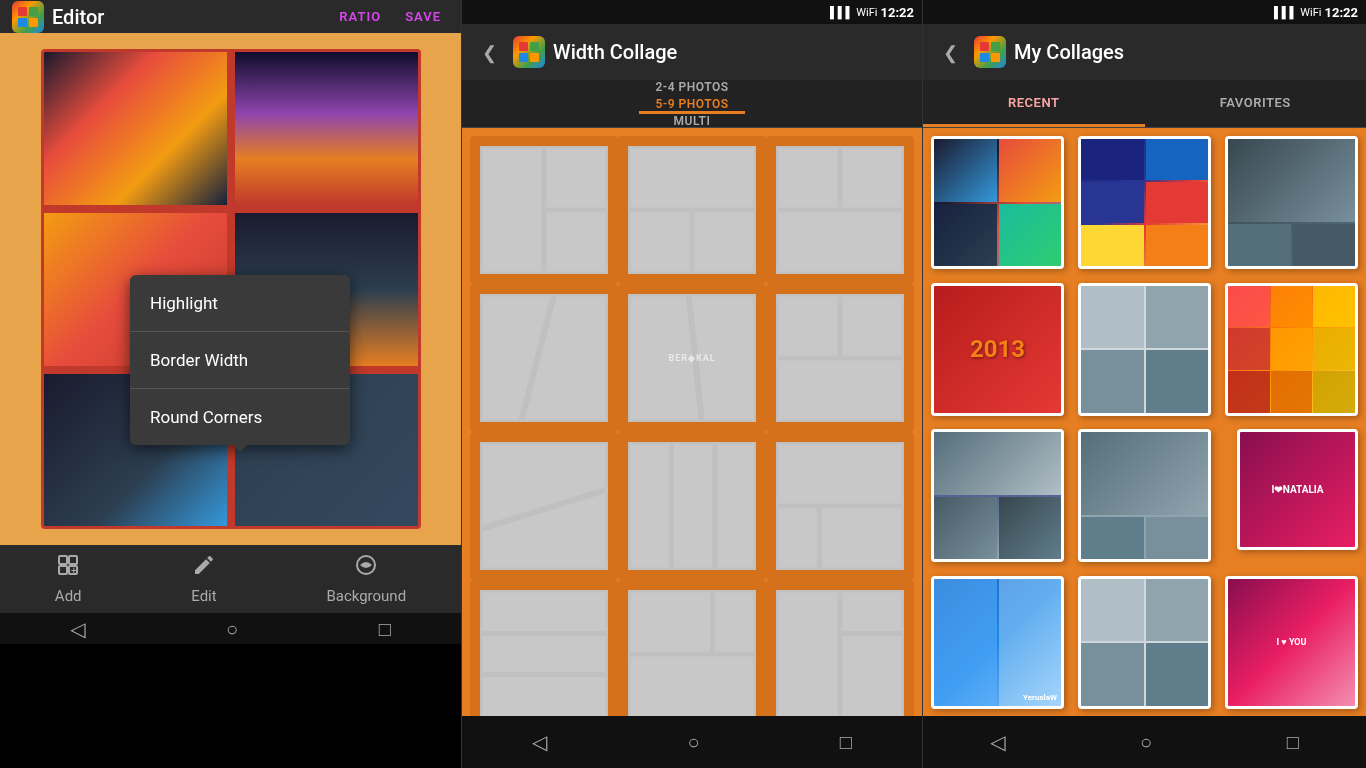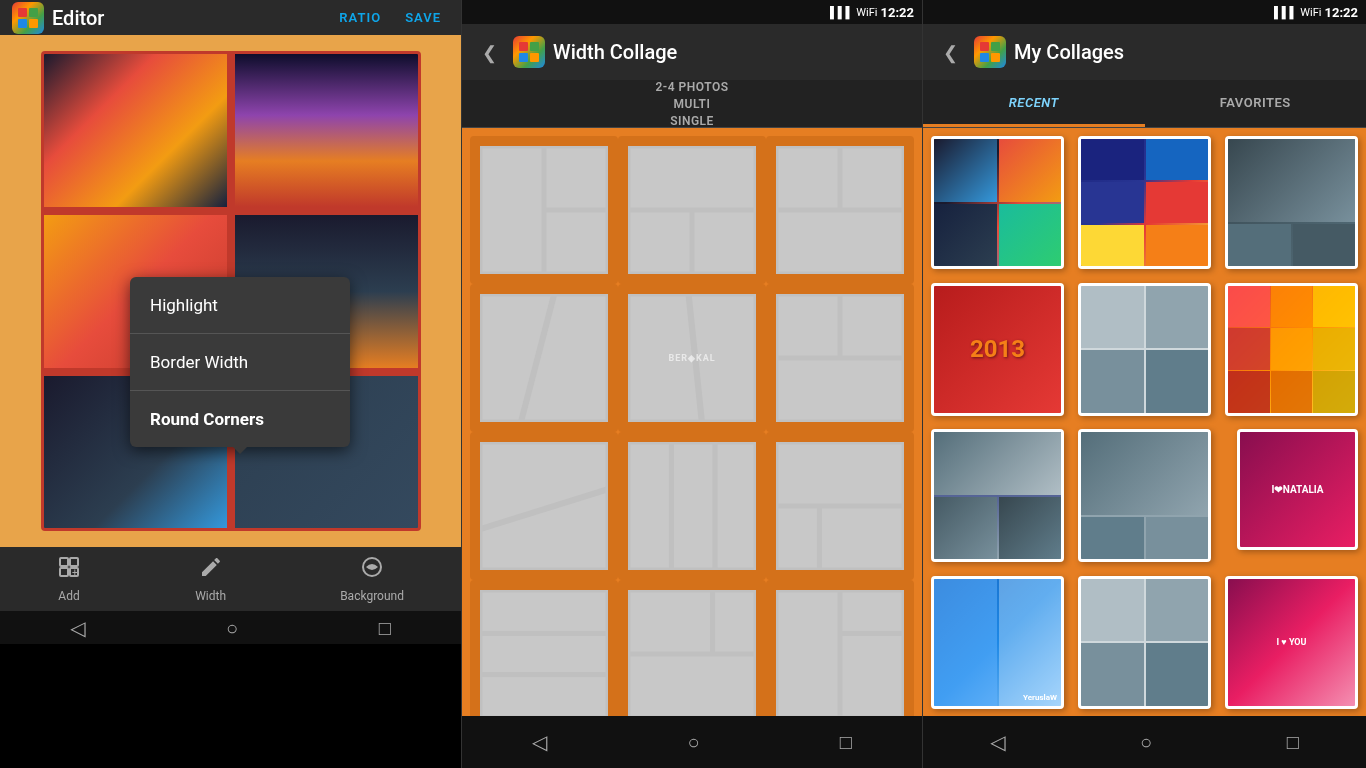--- a/index.html
+++ b/index.html
@@ -43,21 +43,21 @@
     }
 
     .editor-title {
       color: #fff;
       font-size: 20px;
       font-weight: 500;
       flex: 1;
     }
 
     .header-btn {
-      color: #0ea5e9;
+      color: #d946ef;
       font-size: 13px;
       font-weight: 600;
       letter-spacing: 1px;
       padding: 4px 8px;
       cursor: pointer;
     }
 
     .collage-canvas {
       flex: 1;
       background: #e8a44a;
@@ -133,21 +133,20 @@
     .menu-item {
       padding: 18px 20px;
       color: #fff;
       font-size: 17px;
       cursor: pointer;
       border-bottom: 1px solid #555;
     }
 
     .menu-item:last-child {
       border-bottom: none;
-      font-weight: bold;
     }
 
     
     .bottom-toolbar {
       height: 90px;
       background: #2a2a2a;
       display: flex;
       align-items: center;
       justify-content: space-around;
     }
@@ -169,21 +168,21 @@
     .toolbar-icon {
       font-size: 24px;
       color: #ccc;
     }
 
     .toolbar-item.active .toolbar-icon {
       color: #fff;
     }
 
     .toolbar-label {
-      font-size: 12px;
+      font-size: 15px;
       color: #aaa;
     }
 
     .toolbar-item.active .toolbar-label {
       color: #fff;
     }
 
     
     .android-nav {
       height: 52px;
@@ -337,23 +336,22 @@
       justify-content: center;
       color: #aaa;
       font-size: 13px;
       font-weight: 600;
       letter-spacing: 0.5px;
       cursor: pointer;
       border-bottom: 3px solid transparent;
     }
 
     .mc-tab.active {
-      color: #7dd3fc;
+      color: #fca5a5;
       border-bottom: 3px solid #e67e22;
-      font-style: italic;
     }
 
     .mycollages-grid {
       flex: 1;
       background: #e67e22;
       overflow-y: auto;
       padding: 8px;
       display: grid;
       grid-template-columns: 1fr 1fr 1fr;
       gap: 14px;
@@ -441,21 +439,21 @@
         </svg>
       </span>
       <span class="toolbar-label">Add</span>
     </div>
     <div class="toolbar-item">
       <span class="toolbar-icon">
         <svg width="24" height="24" viewBox="0 0 24 24" fill="none">
           <path d="M3 17.25V21h3.75L17.81 9.94l-3.75-3.75L3 17.25zM20.71 7.04c.39-.39.39-1.02 0-1.41l-2.34-2.34c-.39-.39-1.02-.39-1.41 0l-1.83 1.83 3.75 3.75 1.83-1.83z" fill="#aaa"></path>
         </svg>
       </span>
-      <span class="toolbar-label">Width</span>
+      <span class="toolbar-label">Edit</span>
     </div>
     <div class="toolbar-item">
       <span class="toolbar-icon">
         <svg width="24" height="24" viewBox="0 0 24 24" fill="none">
           <circle cx="12" cy="12" r="9" stroke="#aaa" stroke-width="2"></circle>
           <path d="M6 12 Q12 6 18 12 Q12 18 6 12" fill="#aaa"></path>
         </svg>
       </span>
       <span class="toolbar-label">Background</span>
     </div>
@@ -484,20 +482,23 @@
         <rect x="0" y="11" width="9" height="9" fill="#1e88e5" rx="1"></rect>
         <rect x="11" y="11" width="9" height="9" fill="#ff9800" rx="1"></rect>
       </svg>
     </div>
     <span class="select-title">Width Collage</span>
   </div>
 
   <div class="tabs-row">
     <div class="tab-item">
       <span>2-4 PHOTOS</span>
+    </div>
+    <div class="tab-item active">
+      <span>5-9 PHOTOS</span>
     </div>
     <div class="tab-item">
       <span>MULTI</span>
     </div>
     <div class="tab-item">
       <span>SINGLE</span>
     </div>
   </div>
 
   <div class="collage-grid-panel">

